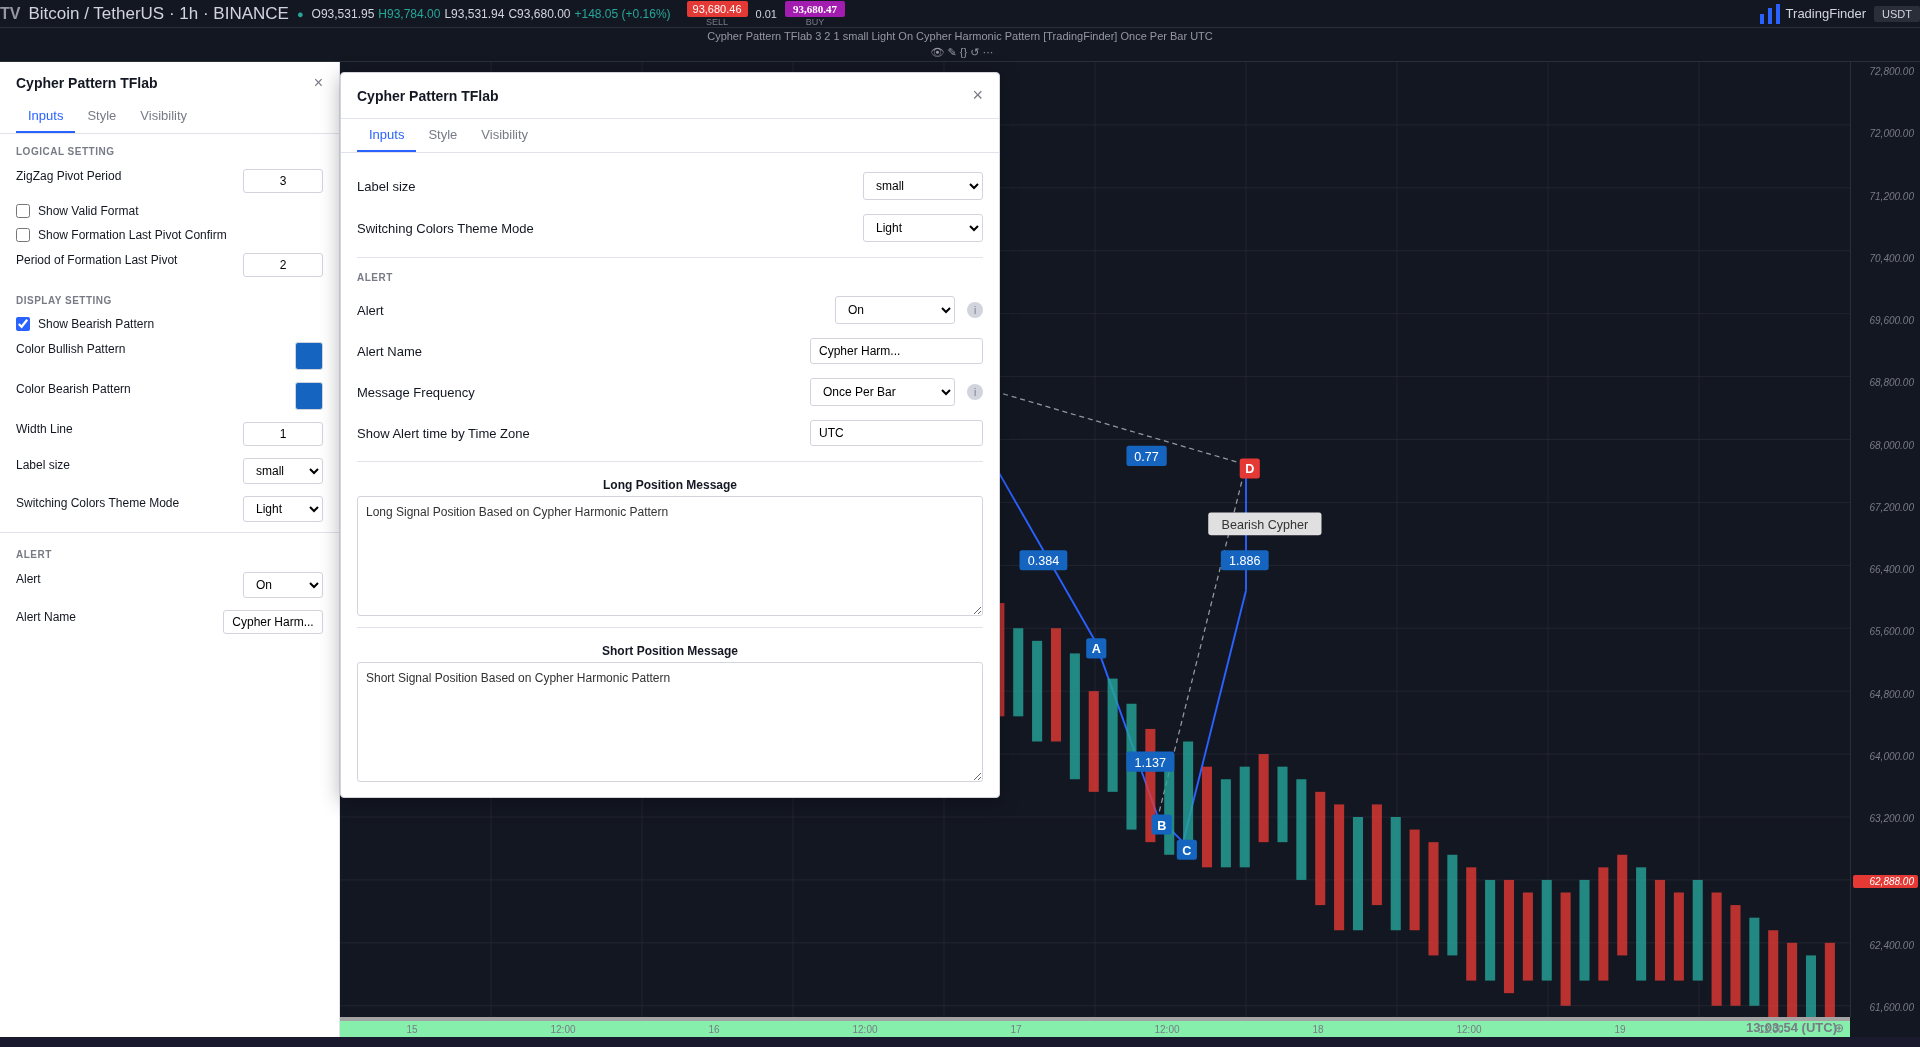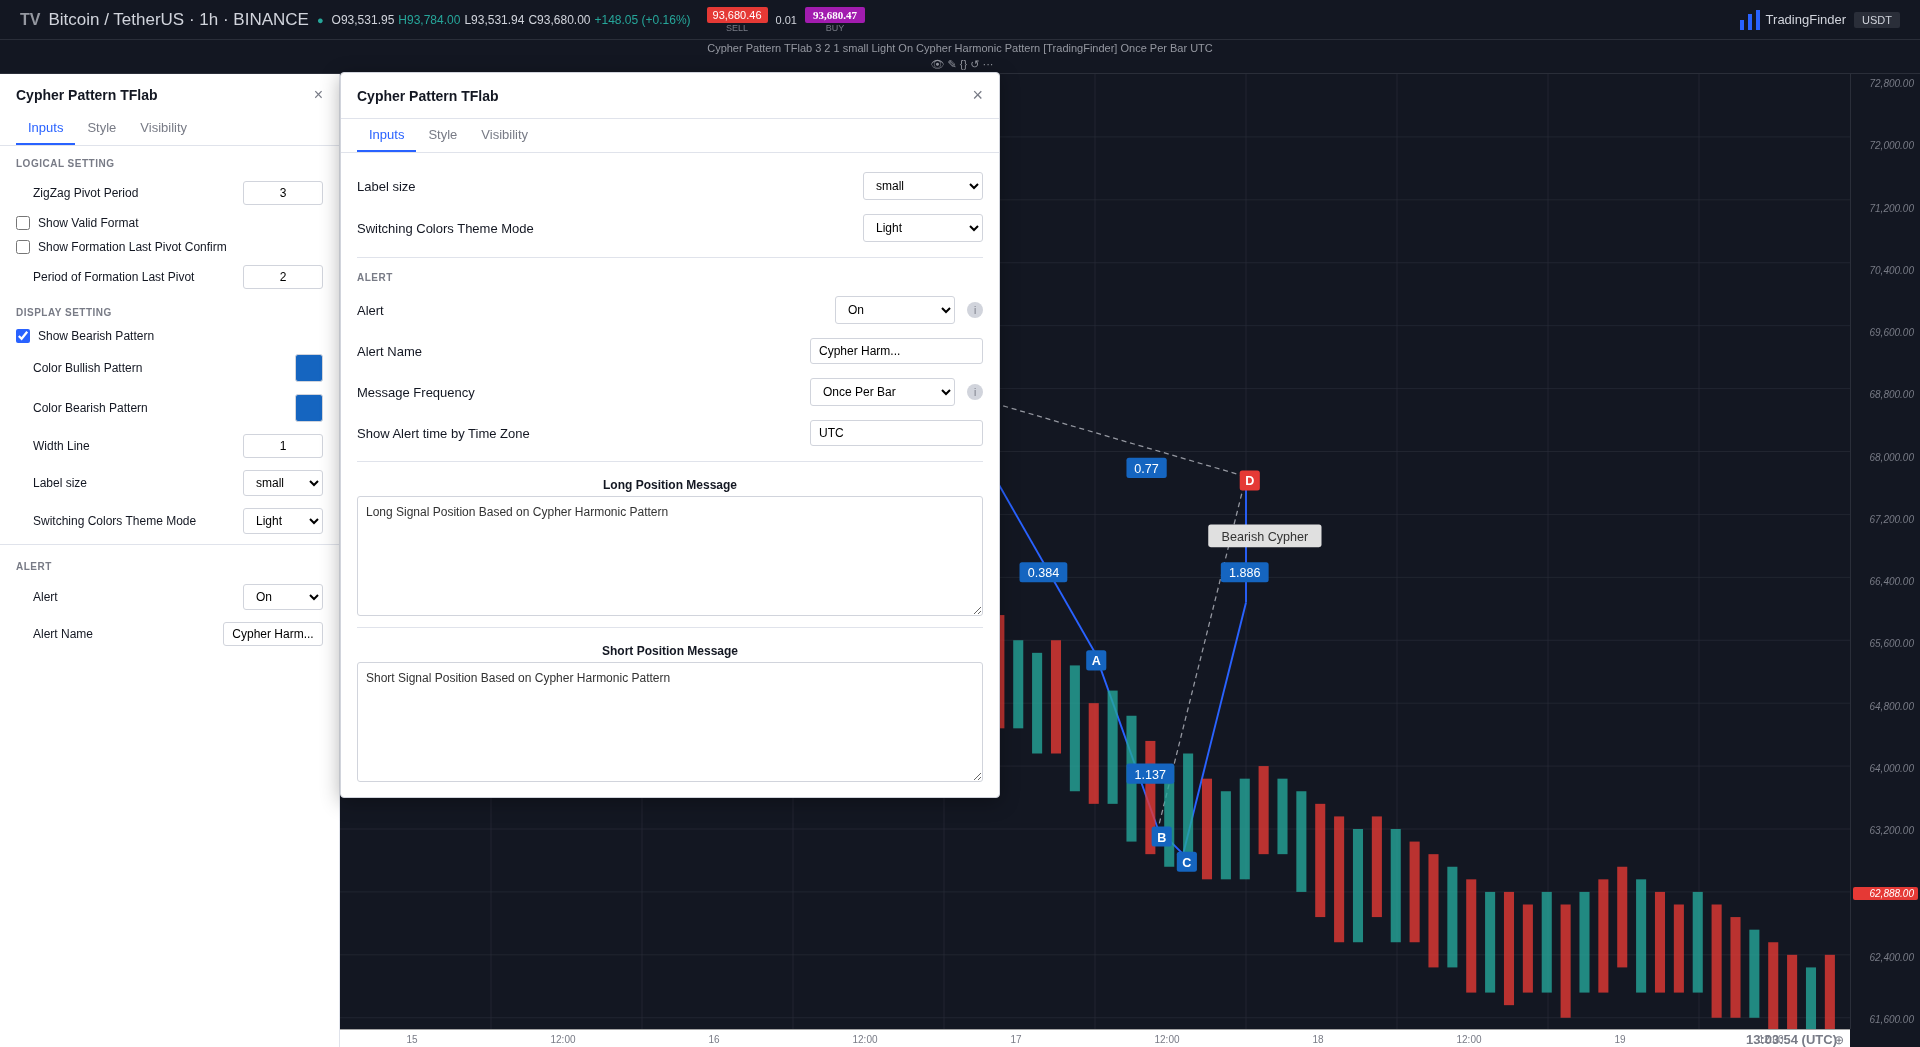--- a/index.html
+++ b/index.html
@@ -1,19 +1,19 @@
 <!DOCTYPE html>
 <html><head>
   <meta charset="utf-8">
   <style>
     * { box-sizing: border-box; margin: 0; padding: 0; }
     body { font-family: -apple-system, BlinkMacSystemFont, 'Segoe UI', sans-serif; font-size: 12px; background: #1a1a2e; color: #333; overflow: hidden; }
     
     
-    .top-bar { display: flex; align-items: center; background: #131722; color: #d1d4dc; height: 40px; padding: 0 20px; gap: 8px; border-bottom: 1px solid #2a2e39; }
+    .top-bar { display: flex; align-items: center; background: #131722; color: #d1d4dc; height: 28px; padding: 0 0; gap: 8px; border-bottom: 1px solid #2a2e39; }
     .price-info { display: flex; align-items: center; gap: 4px; font-size: 12px; }
     .price-sell { background: #e53935; color: white; padding: 2px 6px; border-radius: 2px; font-size: 11px; }
     .price-buy { background: #a21caf; color: white; padding: 2px 8px; border-radius: 2px; font-size: 11px; font-weight: bold; font-family: Liberation Serif, serif; }
     .symbol-title { color: #d1d4dc; font-size: 17px; }
     .tf-logo { margin-left: auto; display: flex; align-items: center; gap: 4px; color: #d1d4dc; }
     .usdt-badge { background: #2a2e39; padding: 2px 8px; border-radius: 2px; font-size: 11px; }
 
     
     .indicator-bar { background: #131722; color: #9598a1; font-size: 11px; padding: 2px 8px; border-bottom: 1px solid #2a2e39; display: flex; align-items: center; gap: 4px; flex-direction: column; }
     
@@ -25,21 +25,21 @@
     .panel-header { display: flex; justify-content: space-between; align-items: center; padding: 12px 16px 8px; background: #fff; }
     .panel-title { font-size: 14px; font-weight: 600; color: #131722; }
     .close-btn { background: none; border: none; cursor: pointer; color: #787b86; font-size: 16px; }
     
     .tabs { display: flex; gap: 0; padding: 0 16px; border-bottom: 1px solid #e0e3eb; }
     .tab { padding: 8px 12px; font-size: 13px; cursor: pointer; color: #787b86; border-bottom: 2px solid transparent; }
     .tab.active { color: #2962ff; border-bottom: 2px solid #2962ff; }
     
     .section-label { font-size: 10px; font-weight: 700; color: #787b86; text-transform: uppercase; letter-spacing: 0.5px; padding: 12px 16px 6px; }
     
-    .form-row { display: flex; align-items: center; justify-content: space-between; padding: 6px 16px; margin-left: 17px; }
+    .form-row { display: flex; justify-content: space-between; padding: 6px 16px; }
     .form-label { font-size: 12px; color: #131722; flex: 1; }
     .form-input { width: 80px; padding: 4px 8px; border: 1px solid #d1d4dc; border-radius: 3px; font-size: 12px; text-align: center; }
     
     .checkbox-row { display: flex; align-items: center; gap: 8px; padding: 5px 16px; }
     .checkbox-row input[type=checkbox] { width: 14px; height: 14px; accent-color: #2962ff; }
     .checkbox-label { font-size: 12px; color: #131722; }
     
     .color-swatch { width: 28px; height: 28px; border-radius: 3px; background: #1565c0; border: 1px solid #d1d4dc; cursor: pointer; }
     
     .select-input { padding: 4px 8px; border: 1px solid #d1d4dc; border-radius: 3px; font-size: 12px; background: white; cursor: pointer; min-width: 80px; }
@@ -390,21 +390,21 @@
       <span class="price-label">66,400.00</span>
       <span class="price-label">65,600.00</span>
       <span class="price-label">64,800.00</span>
       <span class="price-label">64,000.00</span>
       <span class="price-label">63,200.00</span>
       <span class="price-label highlight">62,888.00</span>
       <span class="price-label">62,400.00</span>
       <span class="price-label">61,600.00</span>
     </div>
 
-    <div class="time-axis" style="position:absolute;bottom:0;left:0;right:70px;height:20px;background:#ffffff;border-top:1px solid #a3a3a3;display:flex;justify-content:space-around;">
+    <div class="time-axis" style="position:absolute;bottom:0;left:0;right:70px;height:20px;background:#86efac;border-top:4px solid #a3a3a3;display:flex;justify-content:space-around;">
       <span class="time-label">15</span>
       <span class="time-label">12:00</span>
       <span class="time-label">16</span>
       <span class="time-label">12:00</span>
       <span class="time-label">17</span>
       <span class="time-label">12:00</span>
       <span class="time-label">18</span>
       <span class="time-label">12:00</span>
       <span class="time-label">19</span>
       <span class="time-label">12:00</span>

